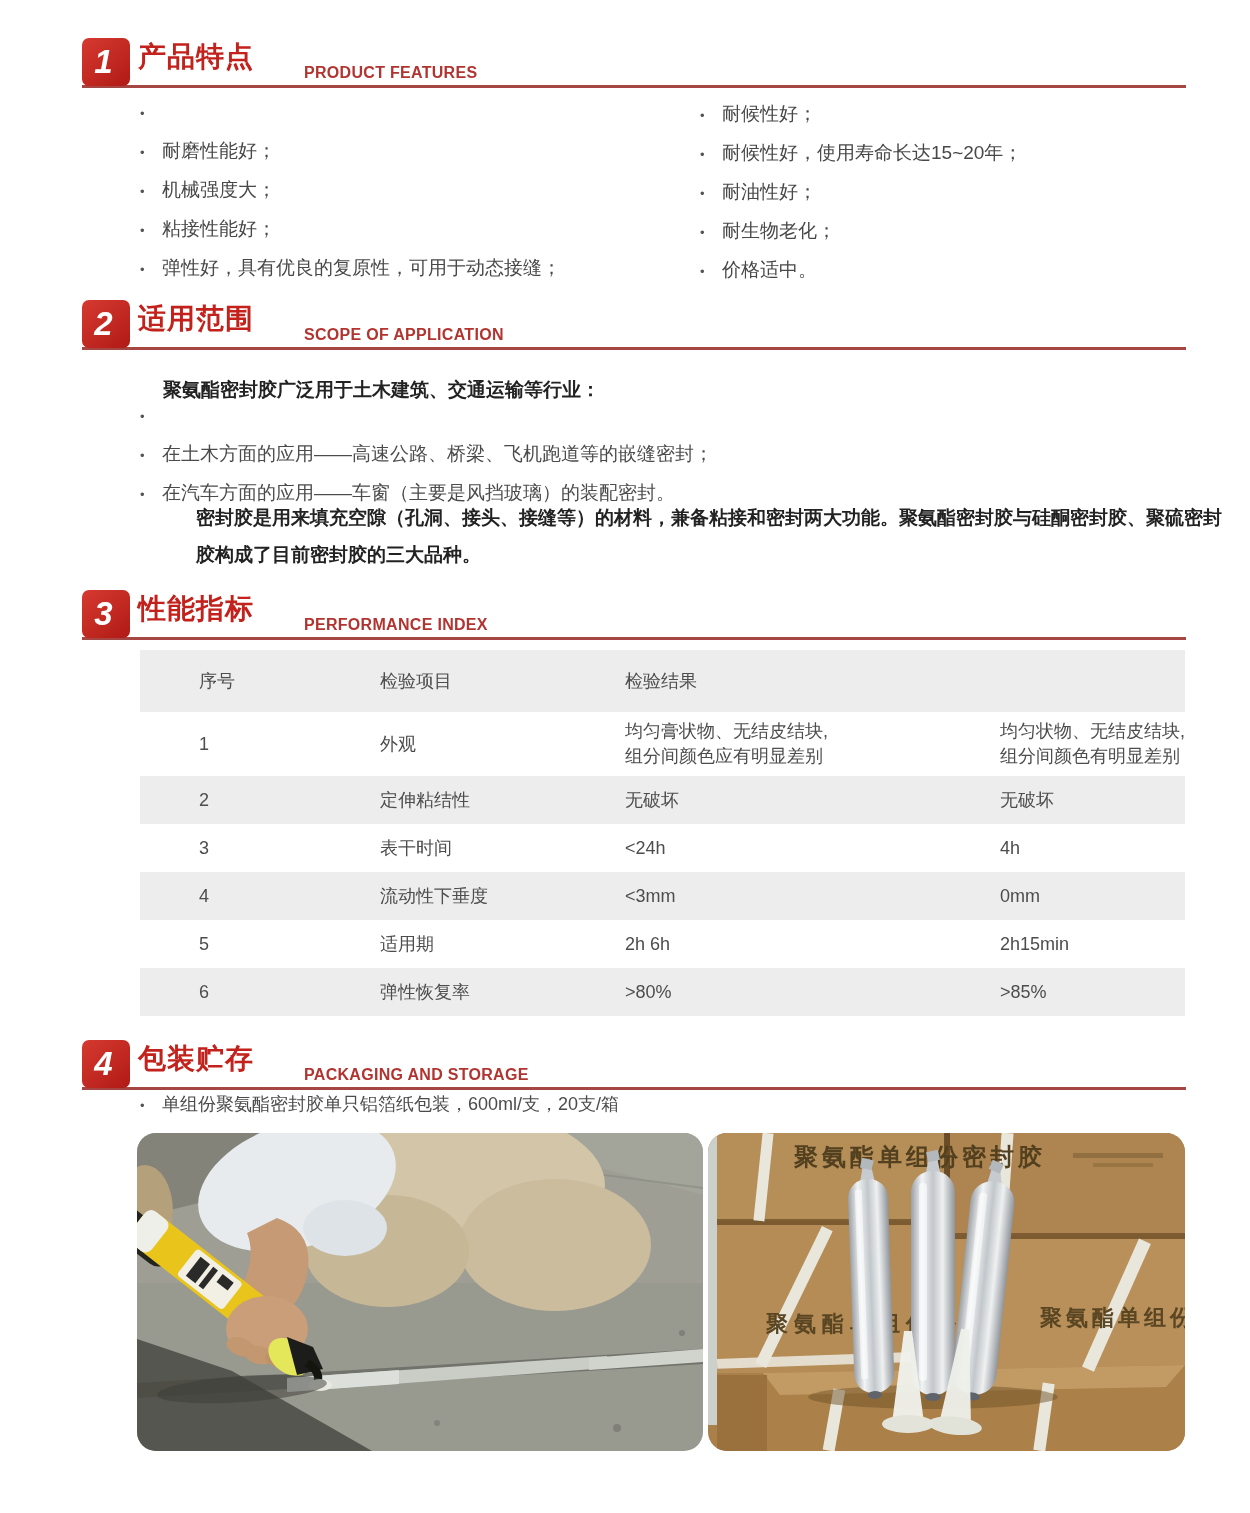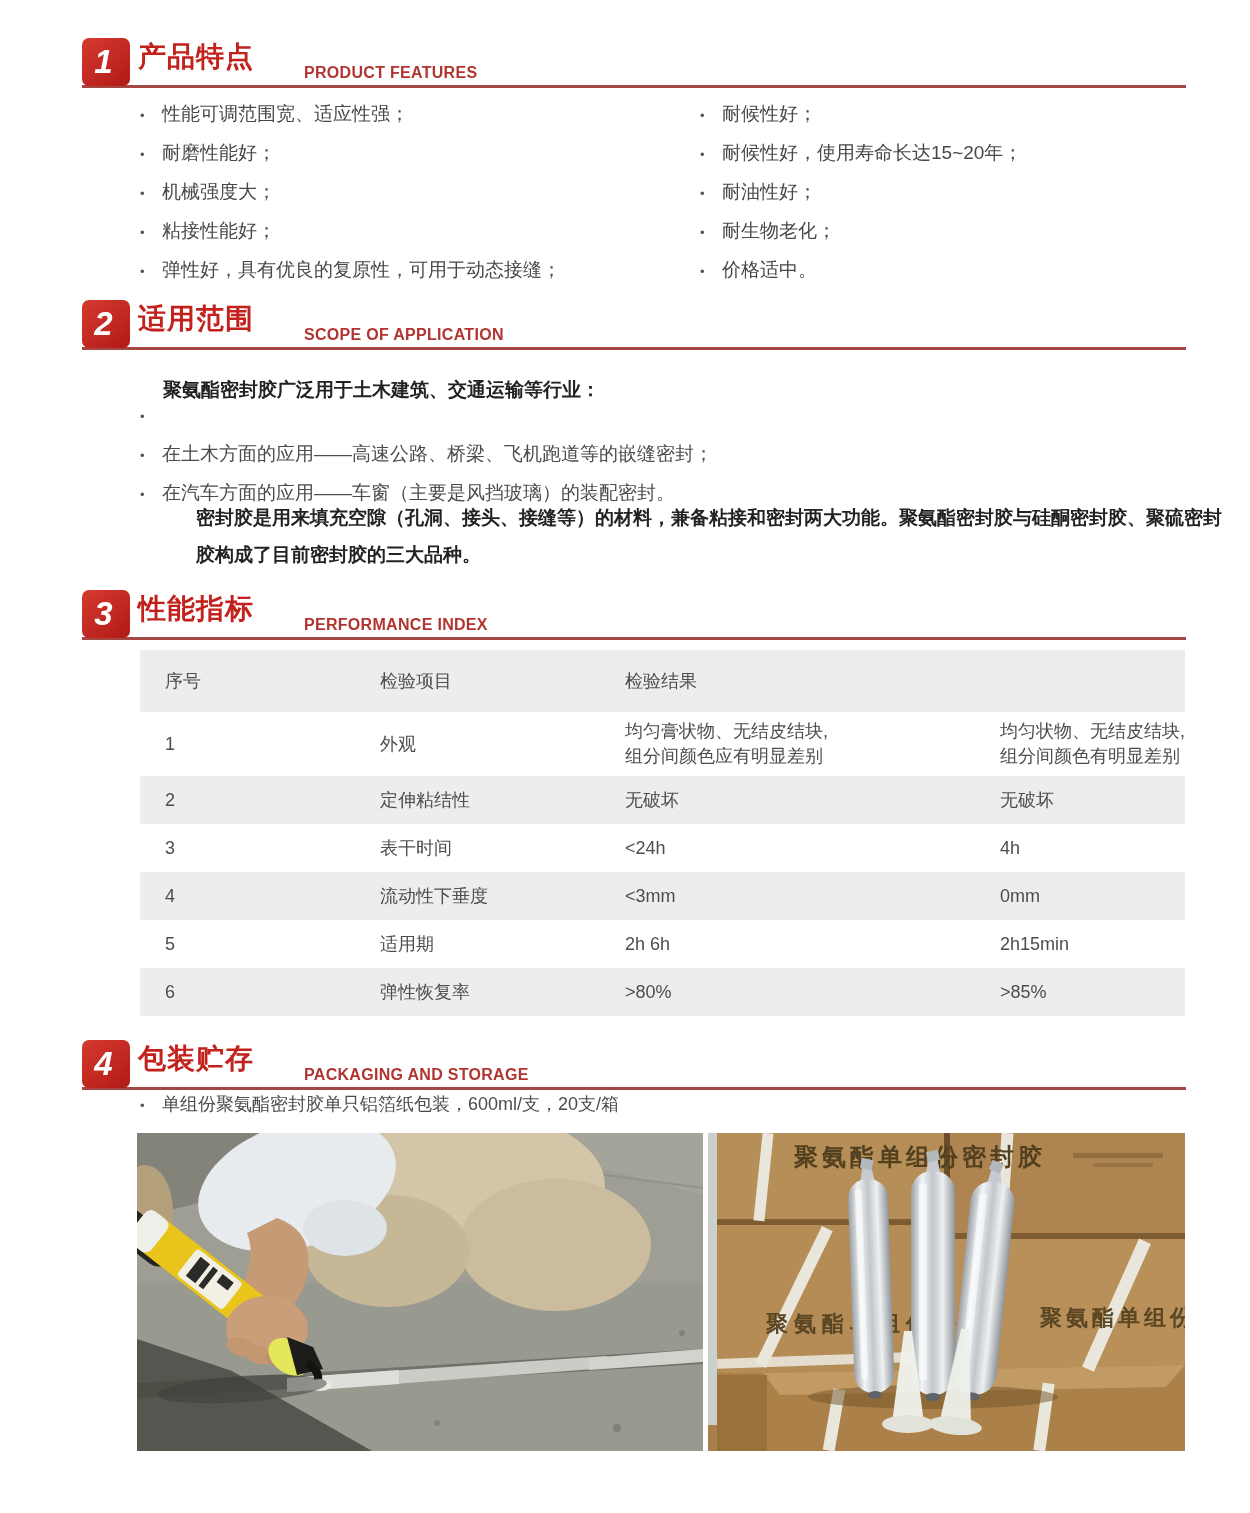--- a/index.html
+++ b/index.html
@@ -29,51 +29,50 @@
   .scope-list{position:absolute;top:398px;left:140px;width:1010px;}
   .scope-list li{line-height:37px;font-size:19px;color:#4b4b4b;}
   .scope-note{position:absolute;top:499px;left:163px;width:1028px;font-size:19px;
               font-weight:bold;color:#222;line-height:37px;margin-left:33px;}
 
   
   .ptable{position:absolute;top:650px;left:140px;width:1045px;font-size:18px;color:#4d4d4d;}
   .trow{display:grid;grid-template-columns:240px 245px 375px 185px;align-items:center;}
   .trow.gray{background:#ededed;}
   .row-h{height:62px;} .row-tall{height:64px;} .row-s{height:48px;}
-  .c1{padding-left:25px;}
+  .c1{padding-left:59px;}
   .ml{white-space:pre-line;line-height:25px;}
   .hdr2{line-height:25px;}
 
   
   .pack{position:absolute;top:1092px;left:140px;display:flex;align-items:baseline;
         font-size:18px;color:#4b4b4b;}
 
   
-  .photo{position:absolute;top:1133px;height:318px;overflow:hidden;}
+  .photo{position:absolute;top:1133px;height:318px;overflow:hidden;border-radius:19px;}
   .photoL{left:137px;width:566px;}
   .photoR{left:708px;width:477px;}
   .photo svg{display:block;width:100%;height:100%;}
   svg text{font-family:"Liberation Sans","DejaVu Sans",sans-serif;}
 </style>
 </head>
 <body>
 
 <div class="page">
 
   <div class="sec" style="top:38px">
     <div class="sec-rule"></div>
     <div class="sec-num">1</div>
     <div class="sec-zh">产品特点</div>
     <div class="sec-en">PRODUCT FEATURES</div>
   </div>
 
   <ul class="feat featL">
     <li>
         <span class="dot">•</span>
-        <span>性能可调范围宽、适应性强；</span>
       </li>
     <li>
         <span class="dot">•</span>
         <span>耐磨性能好；</span>
       </li>
     <li>
         <span class="dot">•</span>
         <span>机械强度大；</span>
       </li>
     <li>

